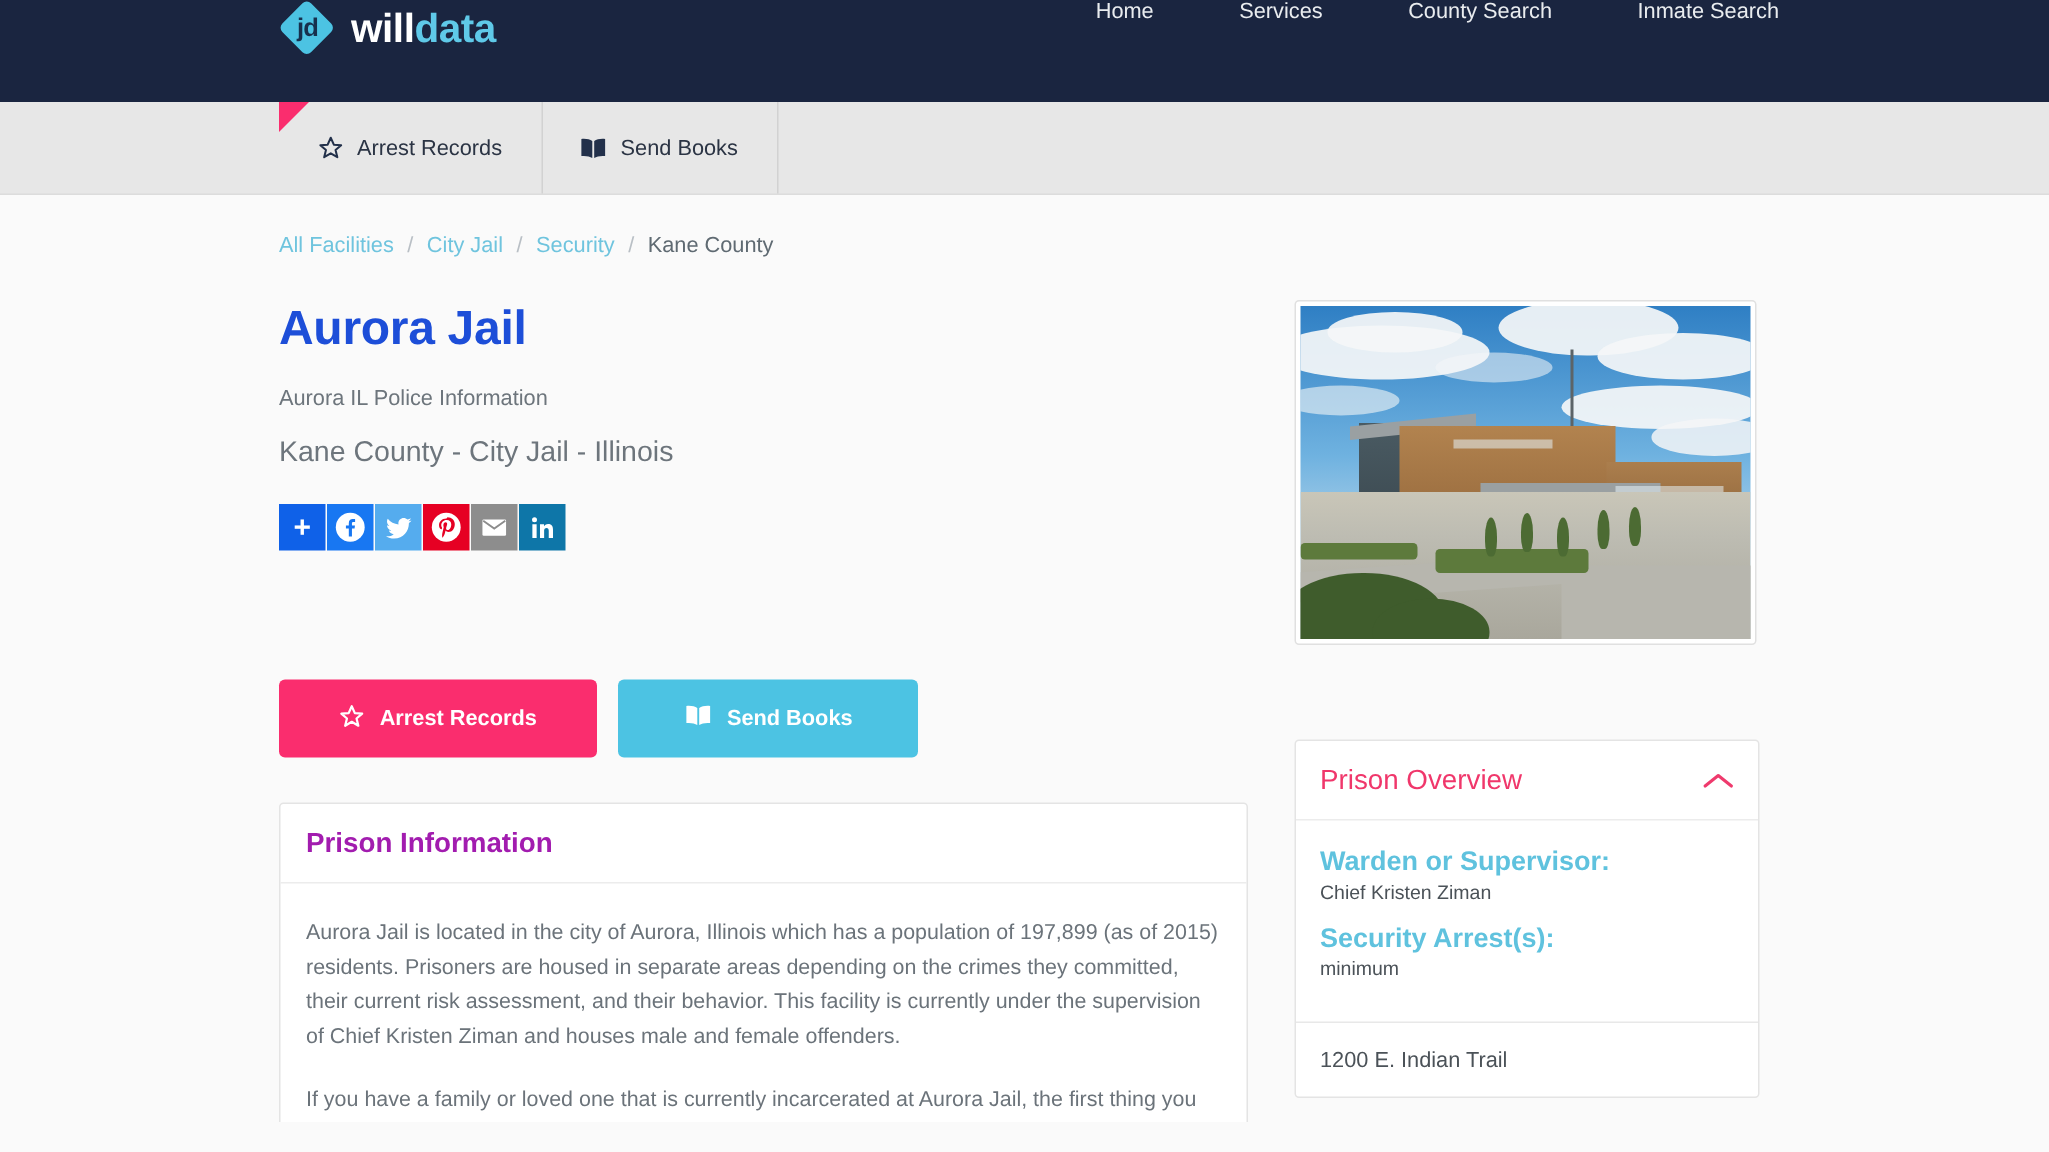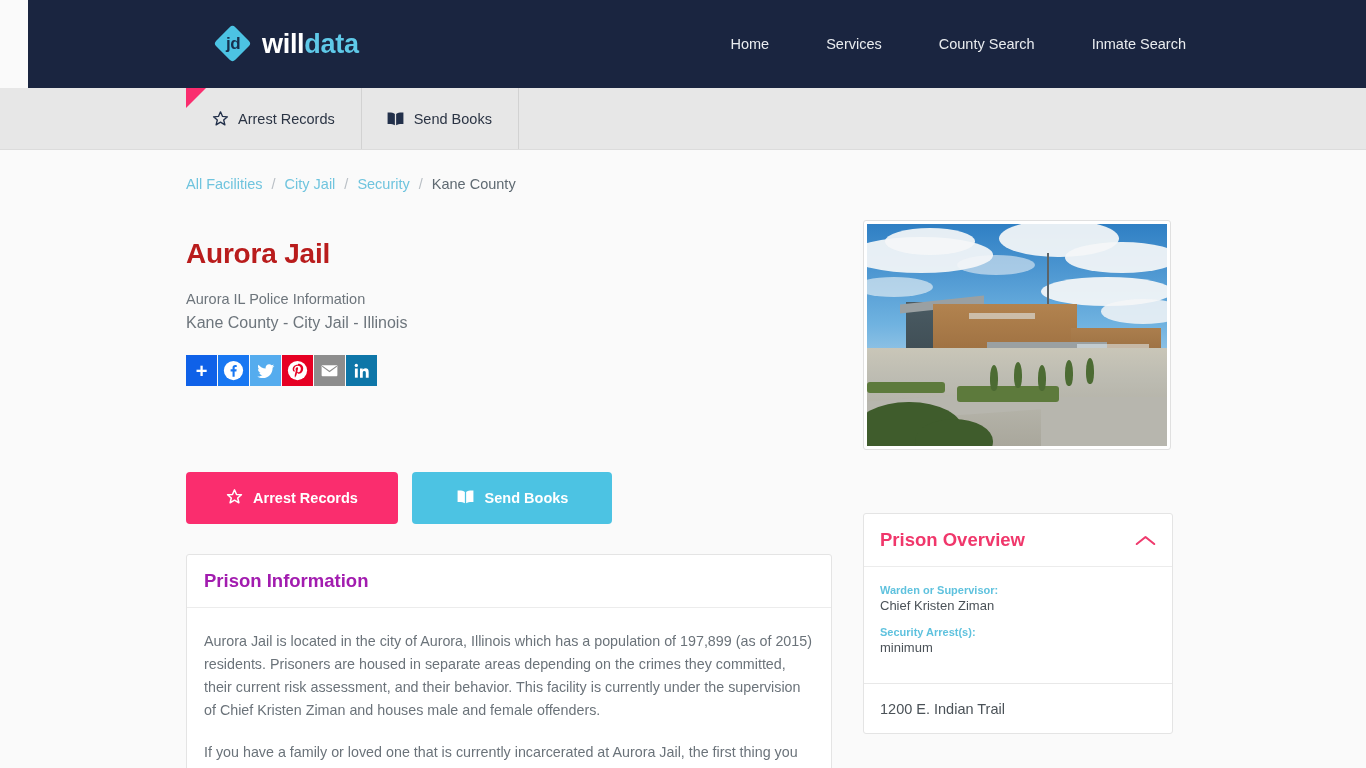--- a/index.html
+++ b/index.html
@@ -8,26 +8,25 @@
     margin: 0; padding: 0;
     width: 1366px; height: 768px;
     overflow: hidden;
     background: #fafafa;
     font-family: "Liberation Sans", sans-serif;
     -webkit-font-smoothing: antialiased;
   }
 
   
   .topbar {
-    height: 88px;
+    height: 68px;
     background: #1a2540;
     display: flex;
-    align-items: center;
+    align-items: flex-start;
     position: relative;
-    margin-left: 28px;
   }
   .brand {
     display: flex;
     align-items: center;
     margin-left: 186px;
     gap: 10px;
     text-decoration: none;
     cursor: pointer;
   }
   .logo-mark {
@@ -143,35 +142,35 @@
 
   .cols {
     display: flex;
     gap: 0;
     margin-top: 28px;
   }
   .col-left { width: 680px; flex: 0 0 680px; padding-left: 3px; }
   .col-right { width: 320px; flex: 0 0 320px; padding-left: 0px; }
 
   h1.facility-title {
-    font-size: 28px;
-    font-weight: bold;
-    color: #b91c1c;
-    margin: 18px 0 0 0;
+    font-size: 32px;
+    font-weight: bold;
+    color: #1d4ed8;
+    margin: 0 0 0 0;
     letter-spacing: -0.2px;
   }
   .facility-sub {
     font-size: 14.5px;
     color: #6d757c;
     margin-top: 21px;
   }
   .facility-sub2 {
-    font-size: 16px;
+    font-size: 19px;
     color: #6d757c;
-    margin-top: 7px;
+    margin-top: 17px;
   }
 
   
   .share-row {
     display: flex;
     margin-top: 23px;
     gap: 1px;
   }
   .share-btn {
     width: 31px; height: 31px;
@@ -346,27 +345,27 @@
     display: flex;
     align-items: center;
     justify-content: space-between;
     padding: 15px 16px;
     cursor: pointer;
     border-bottom: 1px solid #ececec;
   }
   .acc-head h3 {
     margin: 0;
     font-size: 18.5px;
-    font-weight: bold;
+    font-weight: normal;
     color: #f0376b;
   }
   .acc-chevron { color: #ef3a6d; display: flex; }
   .acc-body { padding: 17px 16px 16px 16px; }
   .acc-label {
-    font-size: 11px;
+    font-size: 18px;
     font-weight: bold;
     color: #5fc2de;
     margin: 0 0 2px 0;
   }
   .acc-value {
     font-size: 13px;
     color: #4b5258;
     margin: 0 0 13px 0;
   }
   .acc-value:last-child { margin-bottom: 12px; }

